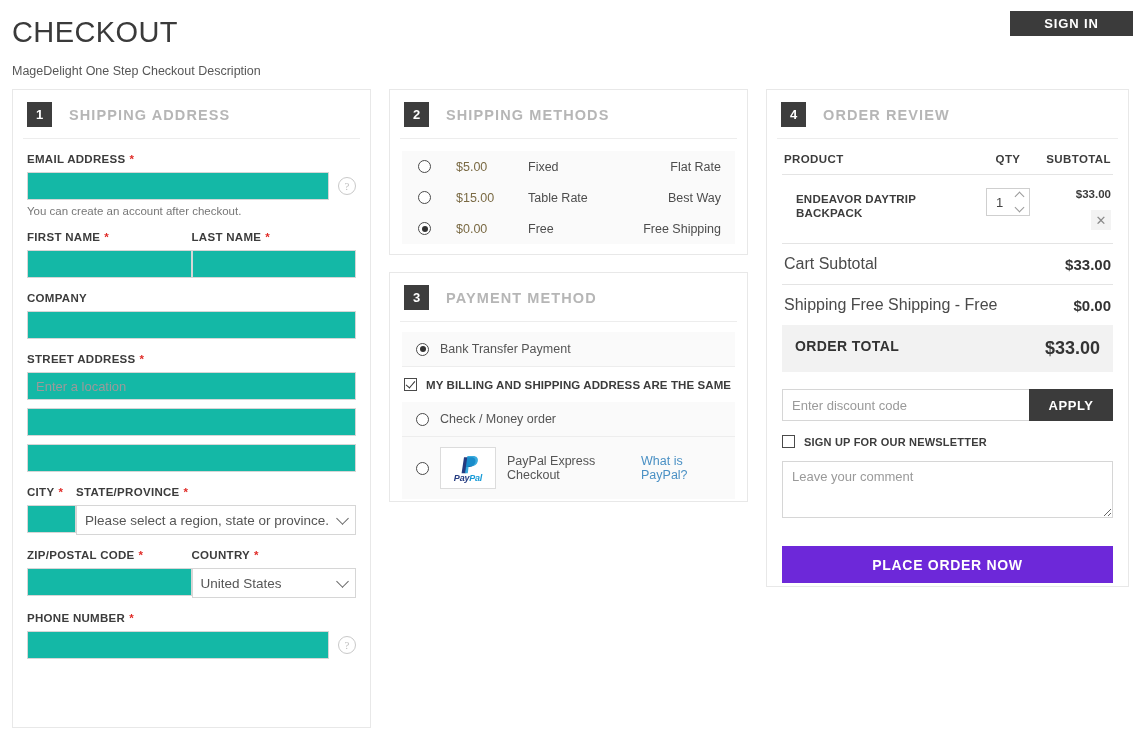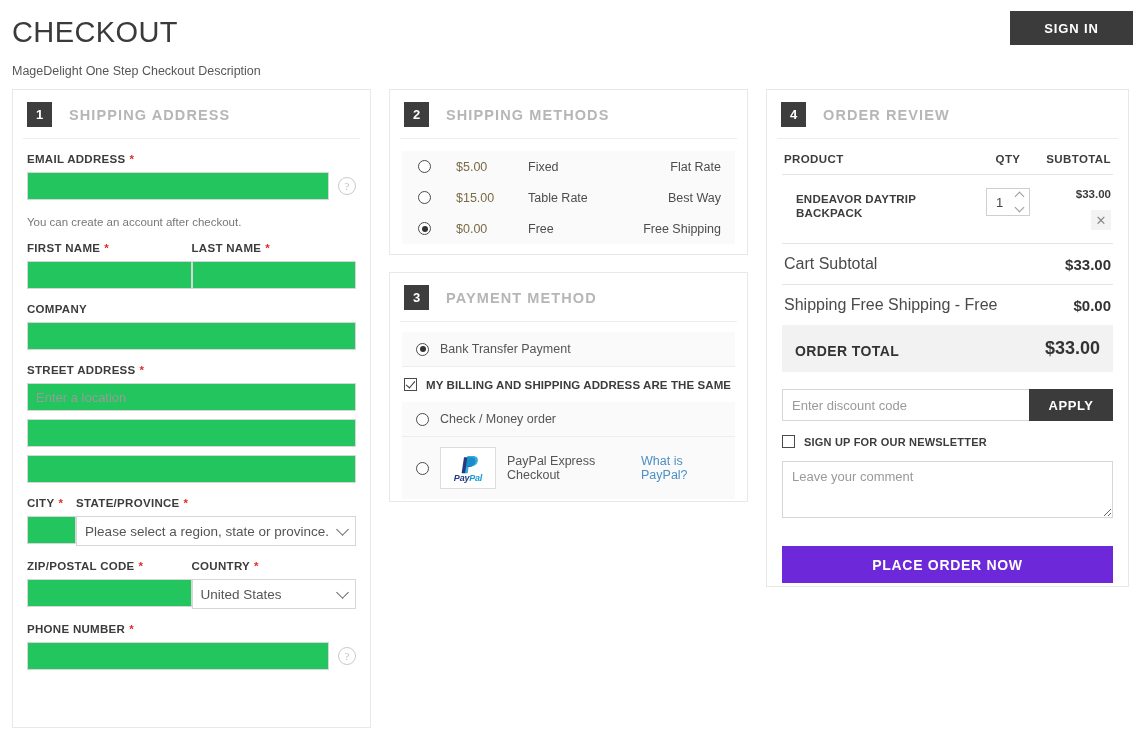--- a/index.html
+++ b/index.html
@@ -18,21 +18,21 @@
     position: absolute; left: 12px; top: 16px;
     font-size: 29px; font-weight: 400; color: #3a3a3a;
     letter-spacing: .4px;
   }
   .page-desc {
     position: absolute; left: 12px; top: 64px;
     font-size: 12.5px; color: #575757;
   }
   .signin-btn {
     position: absolute; right: 10px; top: 11px;
-    width: 123px; height: 34px;
+    width: 123px; height: 25px;
     background: #3b3b3b; color: #fff;
     border: 0; cursor: pointer;
     font-family: "Liberation Sans", sans-serif;
     font-size: 13px; font-weight: 700; letter-spacing: .9px;
     display: flex; align-items: center; justify-content: center;
   }
 
   
   .panel {
     position: absolute;
@@ -63,27 +63,27 @@
 
   
   .field-label {
     font-size: 11.5px; font-weight: 700; letter-spacing: .3px;
     color: #3c3c3c; text-transform: uppercase;
     margin-bottom: 7px; display: block;
   }
   .req { color: #e02b27; margin-left: 4px; font-weight: 700; }
   .txt {
     width: 100%; height: 28px;
-    border: 1px solid #d6d6d6; background: #22c55e;
+    border: 1px solid #d6d6d6; background: #14b8a6;
     padding: 5px 8px; font-size: 13px;
     font-family: "Liberation Sans", sans-serif;
     color: #333; outline: none;
   }
   .txt::placeholder { color: #9a9a9a; }
-  .hint { font-size: 11.5px; color: #777; margin-top: 16px; }
+  .hint { font-size: 11.5px; color: #777; margin-top: 5px; }
   .row2 { display: flex; }
   .row2 > div { flex: 1; }
   .with-help { display: flex; align-items: center; gap: 9px; }
   .help-icon {
     width: 18px; height: 18px; border-radius: 50%;
     border: 1.4px solid #c9c9c9; color: #bdbdbd;
     font-size: 11px; line-height: 1;
     display: flex; align-items: center; justify-content: center;
     flex: 0 0 auto; cursor: pointer; font-family: "Liberation Serif", serif;
   }
@@ -216,21 +216,21 @@
     display: flex; align-items: center; justify-content: center;
   }
   .tot-row {
     display: flex; align-items: center; justify-content: space-between;
     padding: 11px 2px; border-bottom: 1px solid #e4e4e4; gap: 36px;
   }
   .tot-row.nb { border-bottom: 0; }
   .tot-label { font-size: 16px; color: #4a4a4a; }
   .tot-val { font-size: 15px; font-weight: 700; color: #333; }
   .grand {
-    display: flex; align-items: flex-end; justify-content: space-between;
+    display: flex; align-items: flex-start; justify-content: space-between;
     background: #f2f2f2; padding: 13px 13px;
   }
   .grand-label { font-size: 14px; font-weight: 700; letter-spacing: .4px; color: #333; }
   .grand-val { font-size: 18px; font-weight: 700; color: #333; }
 
   .disc-wrap { display: flex; margin-top: 17px; }
   .disc-input {
     flex: 1; height: 32px;
     border: 1px solid #d6d6d6; border-right: 0;
     padding: 0 9px; font-size: 13px; outline: none;

